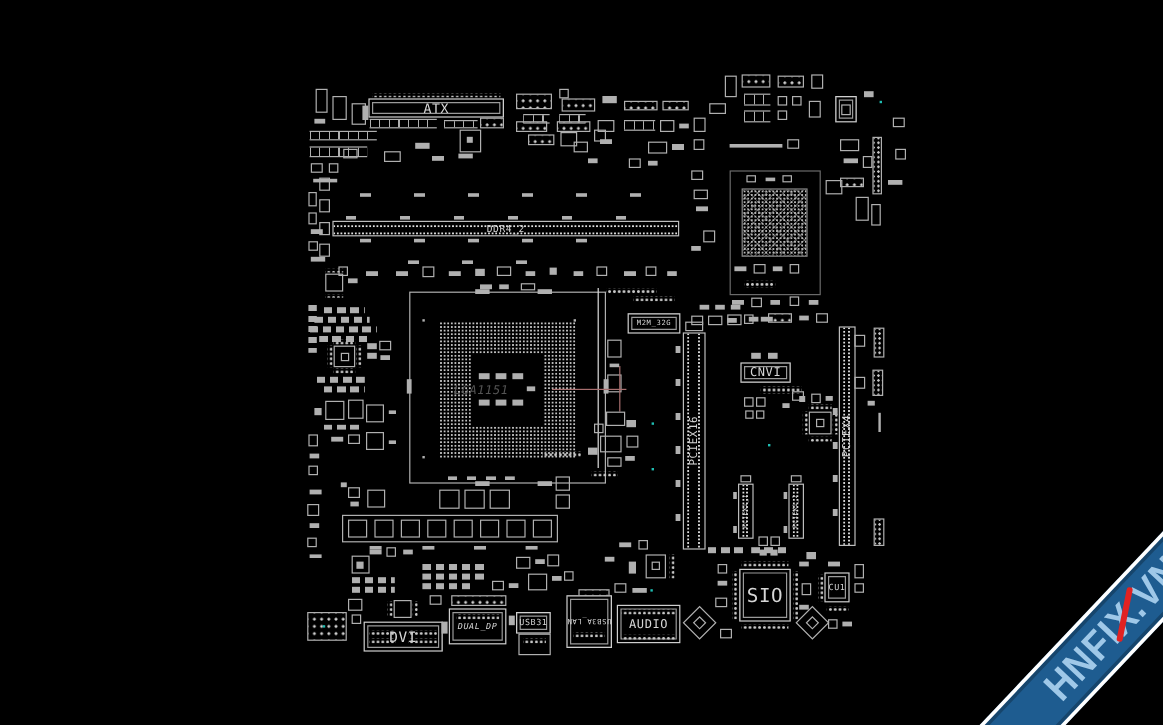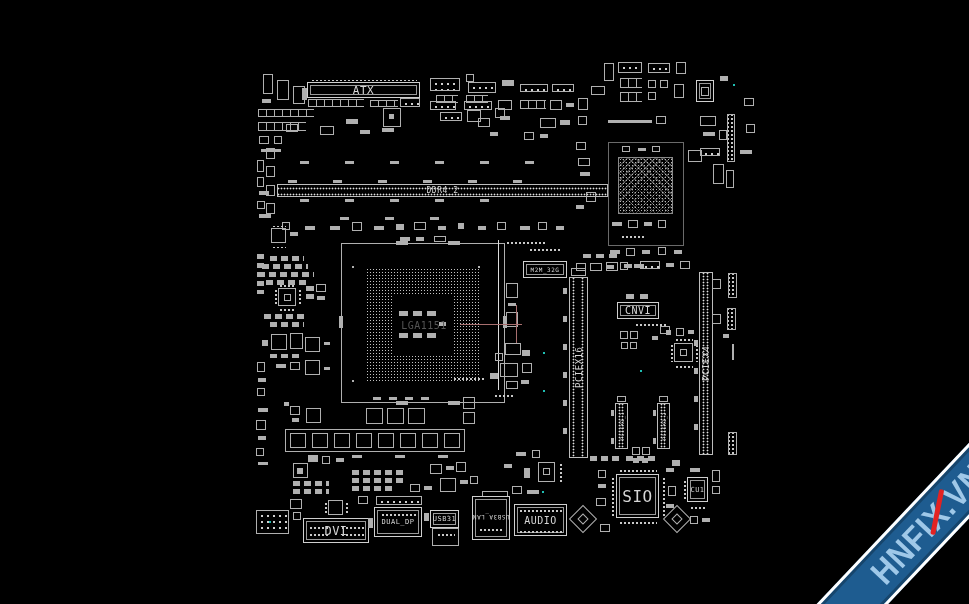--- a/index.html
+++ b/index.html
@@ -117,21 +117,21 @@
     <div class="p f" style="left: 608px; top: 120px; width: 44px; height: 3px;"></div>
     <div class="p r" style="left: 656px; top: 116px; width: 10px; height: 8px;"></div>
     <div class="p pg" style="left: 700px; top: 148px; width: 20px; height: 8px;"></div>
     <div class="p f" style="left: 740px; top: 150px; width: 12px; height: 4px;"></div>
     <div class="p r" style="left: 744px; top: 98px; width: 10px; height: 8px;"></div>
     <div class="p r" style="left: 746px; top: 124px; width: 9px; height: 9px;"></div>
     <div class="p r" style="left: 266px; top: 148px; width: 9px; height: 11px;"></div>
     <div class="p r" style="left: 266px; top: 166px; width: 9px; height: 11px;"></div>
     <div class="p r" style="left: 266px; top: 185px; width: 9px; height: 11px;"></div>
     <div class="p r" style="left: 266px; top: 203px; width: 9px; height: 11px;"></div>
-    <div class="p ddr" style="left: 277px; top: 184px; width: 331px; height: 13px;">
+    <div class="p ddr" style="left: 277px; top: 184px; width: 289px; height: 13px;">
       <span class="lbl" style="font-size: 8px;">DDR4_2</span>
     </div>
     <div class="p caprow" style="left: 300px; top: 161px; width: 240px; height: 3px;"></div>
     <div class="p caprow" style="left: 288px; top: 180px; width: 270px; height: 3px;"></div>
     <div class="p caprow" style="left: 300px; top: 199px; width: 200px; height: 3px;"></div>
     <div class="p caprow" style="left: 340px; top: 217px; width: 120px; height: 3px;"></div>
     <div class="p r" style="left: 576px; top: 142px; width: 10px; height: 8px;"></div>
     <div class="p r" style="left: 578px; top: 158px; width: 12px; height: 8px;"></div>
     <div class="p f" style="left: 580px; top: 172px; width: 10px; height: 4px;"></div>
     <div class="p r" style="left: 586px; top: 192px; width: 10px; height: 10px;"></div>
@@ -192,21 +192,21 @@
     <div class="p r" style="left: 341px; top: 243px; width: 164px; height: 160px;"></div>
     <div class="p pins" style="left: 366px; top: 268px; width: 114px; height: 114px;"></div>
     <div class="p cav" style="left: 393px; top: 295px; width: 60px; height: 60px;"></div>
     <div class="p f" style="left: 399px; top: 311px; width: 9px; height: 5px;"></div>
     <div class="p f" style="left: 413px; top: 311px; width: 9px; height: 5px;"></div>
     <div class="p f" style="left: 427px; top: 311px; width: 9px; height: 5px;"></div>
     <div class="p f" style="left: 399px; top: 333px; width: 9px; height: 5px;"></div>
     <div class="p f" style="left: 413px; top: 333px; width: 9px; height: 5px;"></div>
     <div class="p f" style="left: 427px; top: 333px; width: 9px; height: 5px;"></div>
     <div class="p f" style="left: 439px; top: 322px; width: 7px; height: 4px;"></div>
-    <div class="p none" style="left: 394px; top: 295px; width: 60px; height: 60px;">
+    <div class="p none" style="left: 371px; top: 295px; width: 60px; height: 60px; font-style: italic;">
       <span class="lbl" style="font-size: 10px; color: rgb(84, 84, 84);">LGA1151</span>
     </div>
     <div class="p f" style="left: 396px; top: 241px; width: 12px; height: 4px;"></div>
     <div class="p f" style="left: 448px; top: 241px; width: 12px; height: 4px;"></div>
     <div class="p f" style="left: 396px; top: 401px; width: 12px; height: 4px;"></div>
     <div class="p f" style="left: 448px; top: 401px; width: 12px; height: 4px;"></div>
     <div class="p f" style="left: 339px; top: 316px; width: 4px; height: 12px;"></div>
     <div class="p f" style="left: 503px; top: 316px; width: 4px; height: 12px;"></div>
     <div class="p dotsx" style="left: 452px; top: 376px; width: 32px; height: 5px;"></div>
     <div class="p f" style="left: 352px; top: 266px; width: 2px; height: 2px;"></div>
@@ -368,21 +368,21 @@
     <div class="p f" style="left: 424px; top: 486px; width: 8px; height: 4px;"></div>
     <div class="p r" style="left: 430px; top: 464px; width: 12px; height: 10px;"></div>
     <div class="p f" style="left: 446px; top: 466px; width: 8px; height: 4px;"></div>
     <div class="p r" style="left: 456px; top: 462px; width: 10px; height: 10px;"></div>
     <div class="p r" style="left: 440px; top: 478px; width: 16px; height: 14px;"></div>
     <div class="p f" style="left: 460px; top: 480px; width: 8px; height: 4px;"></div>
     <div class="p r" style="left: 470px; top: 476px; width: 8px; height: 8px;"></div>
     <div class="p pg" style="left: 482px; top: 491px; width: 26px; height: 12px;"></div>
     <div class="p pg" style="left: 376px; top: 496px; width: 46px; height: 9px;"></div>
     <div class="p dbl" style="left: 374px; top: 507px; width: 48px; height: 30px;">
-      <span class="lbl" style="font-size: 7px;">DUAL_DP</span>
+      <span class="lbl" style="font-size: 7px; font-style: italic;">DUAL_DP</span>
     </div>
     <div class="p dotsx" style="left: 380px; top: 512px; width: 36px; height: 4px;"></div>
     <div class="p f" style="left: 368px; top: 518px; width: 5px; height: 10px;"></div>
     <div class="p dbl" style="left: 430px; top: 510px; width: 29px; height: 18px;">
       <span class="lbl" style="font-size: 7px;">USB31</span>
     </div>
     <div class="p r" style="left: 432px; top: 528px; width: 27px; height: 18px;"></div>
     <div class="p dotsx" style="left: 436px; top: 532px; width: 19px; height: 4px;"></div>
     <div class="p f" style="left: 424px; top: 513px; width: 5px; height: 8px;"></div>
     <div class="p dbl" style="left: 472px; top: 496px; width: 38px; height: 44px;">

